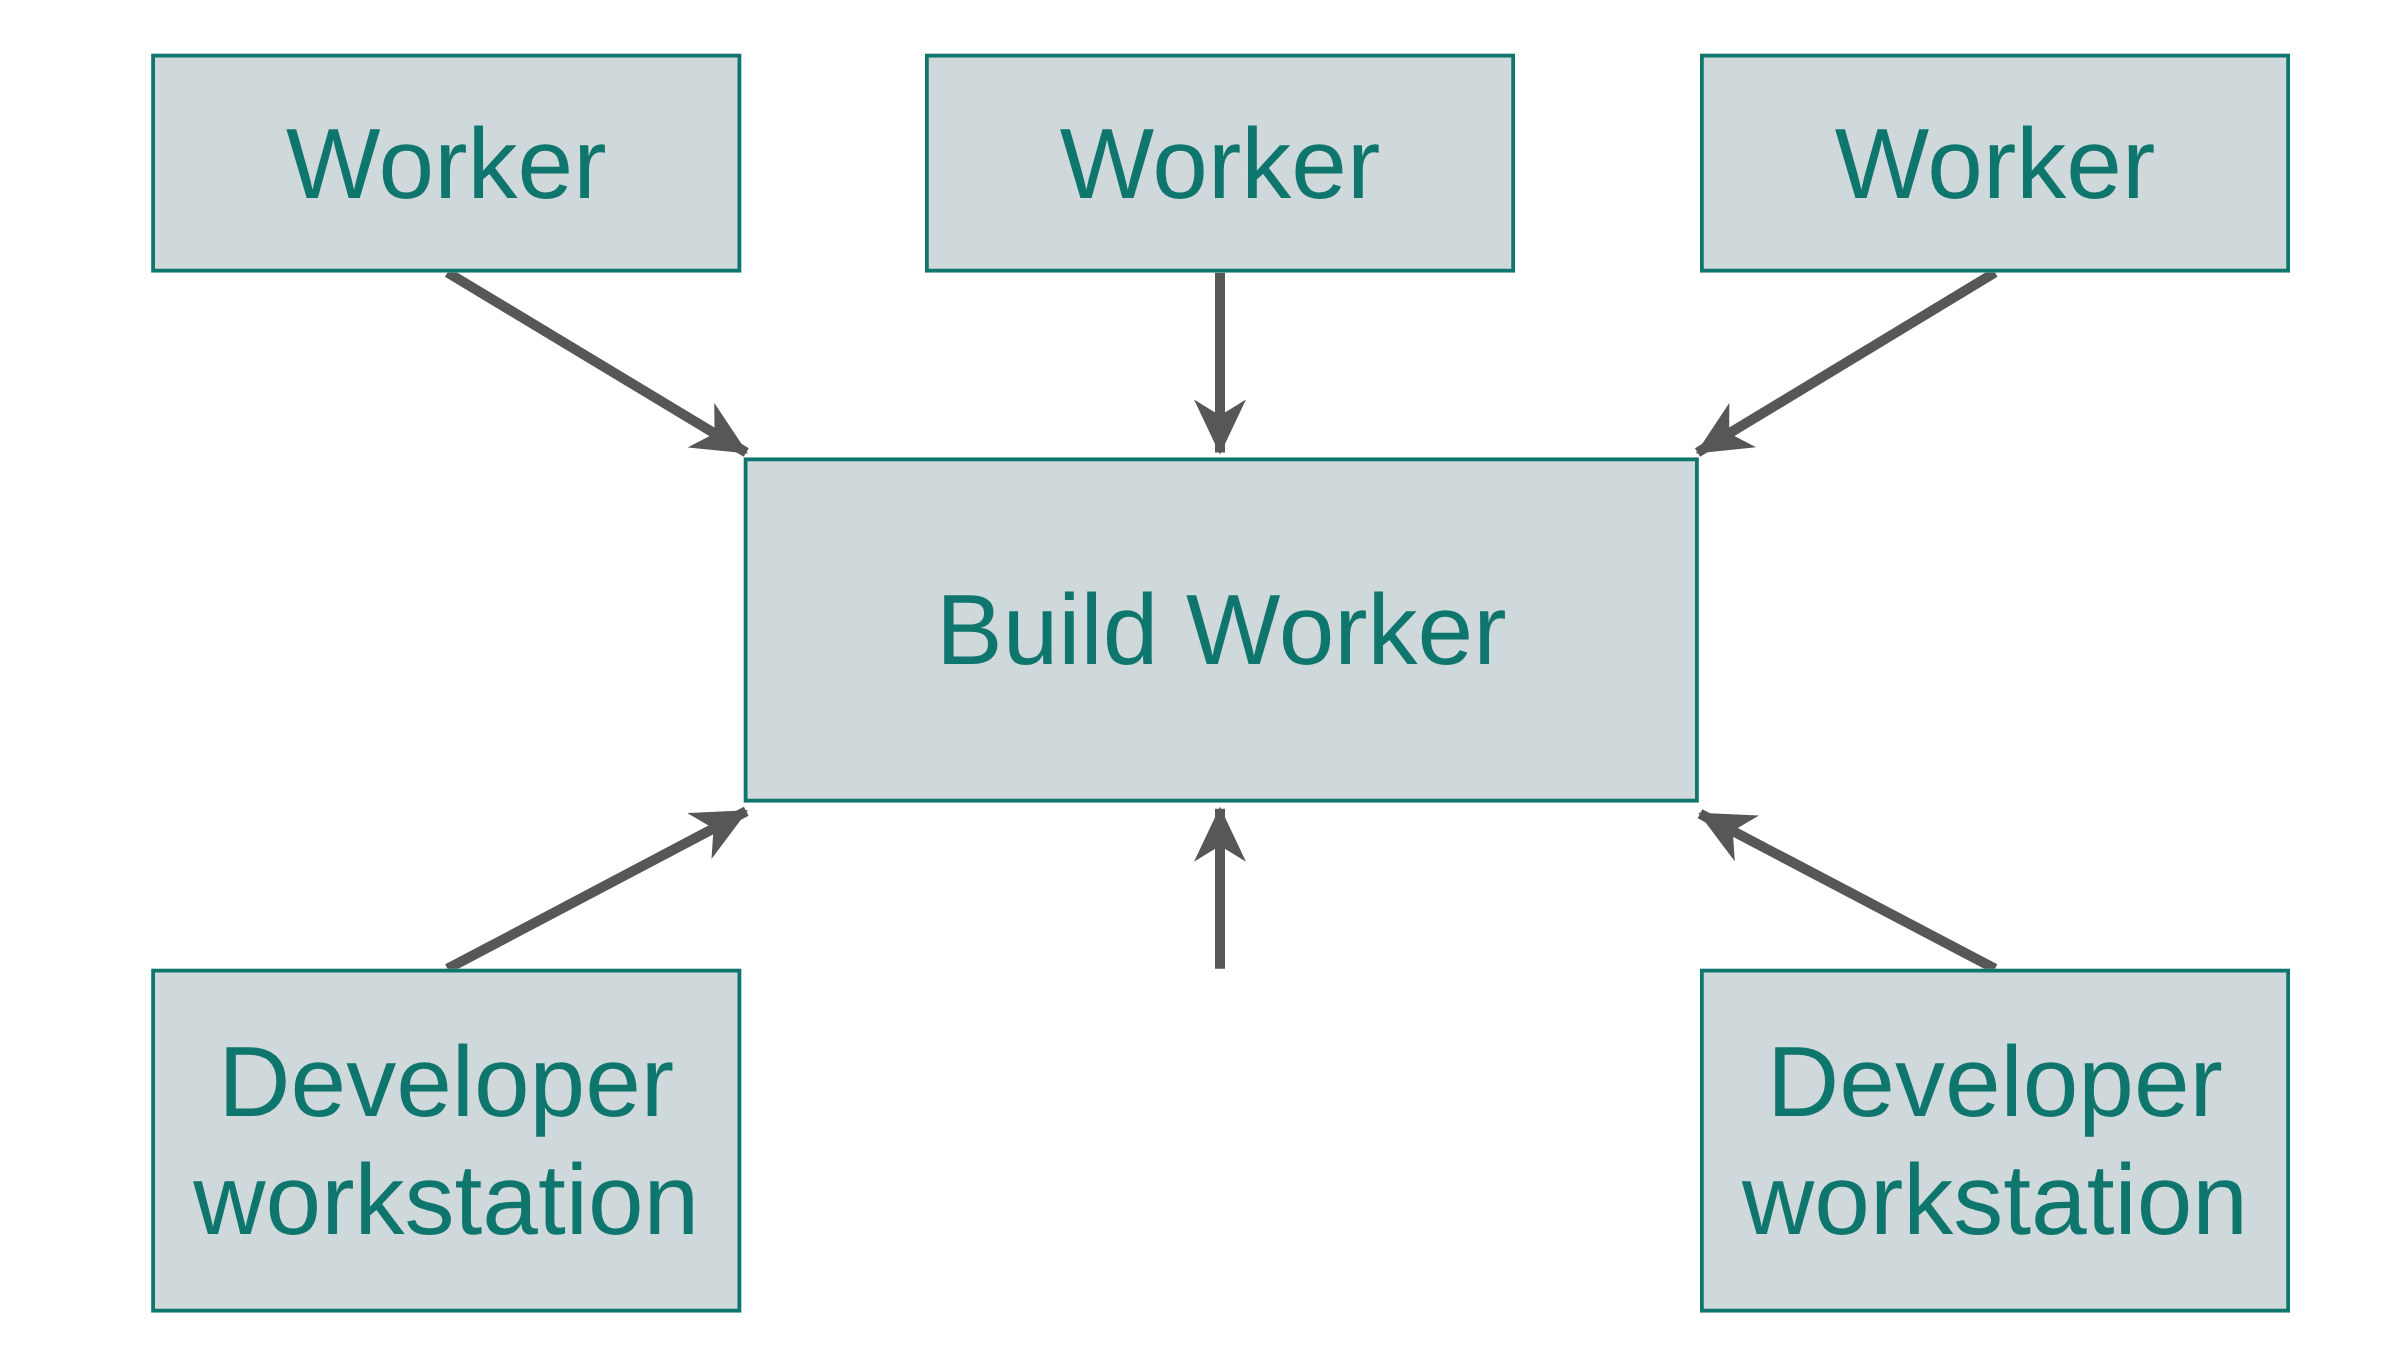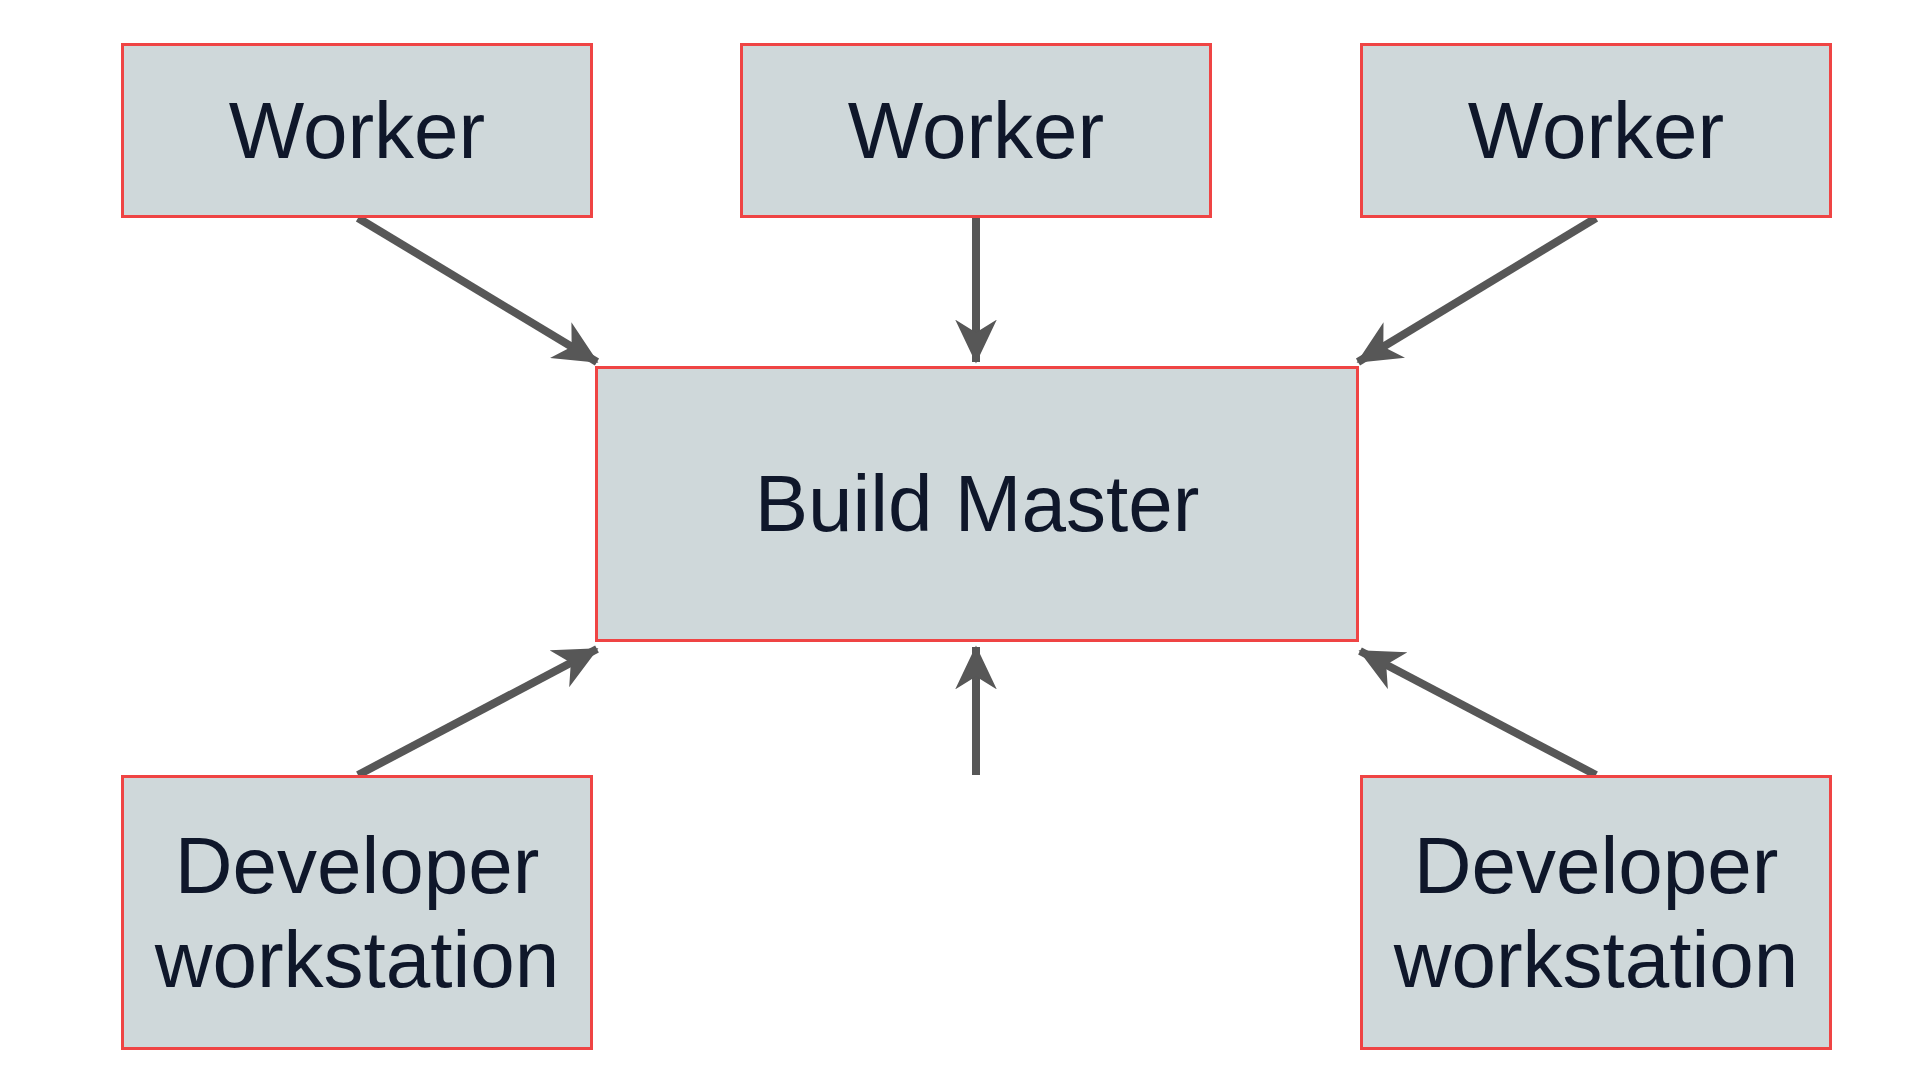--- a/index.html
+++ b/index.html
@@ -20,28 +20,28 @@
     left: 0;
     top: 0;
     width: 1910px;
     height: 1090px;
     pointer-events: none;
   }
   .node {
     position: absolute;
     box-sizing: border-box;
     background: #cfd8da;
-    border: 3px solid #ef4444;
+    border: 3px solid #0f766e;
     display: flex;
     align-items: center;
     justify-content: center;
     text-align: center;
     font-size: 80px;
     line-height: 1.17;
-    color: #0f172a;
+    color: #0f766e;
     padding: 0 16px;
     white-space: normal;
     word-break: normal;
   }
   
   #node-worker-1 { left: 121px; top: 43px;  width: 472px; height: 175px; }
   #node-worker-2 { left: 740px; top: 43px;  width: 472px; height: 175px; }
   #node-worker-3 { left: 1360px; top: 43px; width: 472px; height: 175px; }
   
   #node-build-master { left: 595px; top: 366px; width: 764px; height: 276px; }
@@ -68,20 +68,20 @@
     <line x1="976" y1="775" x2="976" y2="647" stroke="#575757" stroke-width="8" marker-end="url(#arrowhead)"></line>
     <line x1="1596" y1="775" x2="1360" y2="651" stroke="#575757" stroke-width="8" marker-end="url(#arrowhead)"></line>
   </svg>
 
   <div class="node" id="node-worker-1">Worker</div>
 
   <div class="node" id="node-worker-2">Worker</div>
 
   <div class="node" id="node-worker-3">Worker</div>
 
-  <div class="node" id="node-build-master">Build Master</div>
+  <div class="node" id="node-build-master">Build Worker</div>
 
   <div class="node" id="node-dev-left">Developer workstation</div>
 
 
   <div class="node" id="node-dev-right">Developer workstation</div>
 
 </div>
 
 </body></html>

